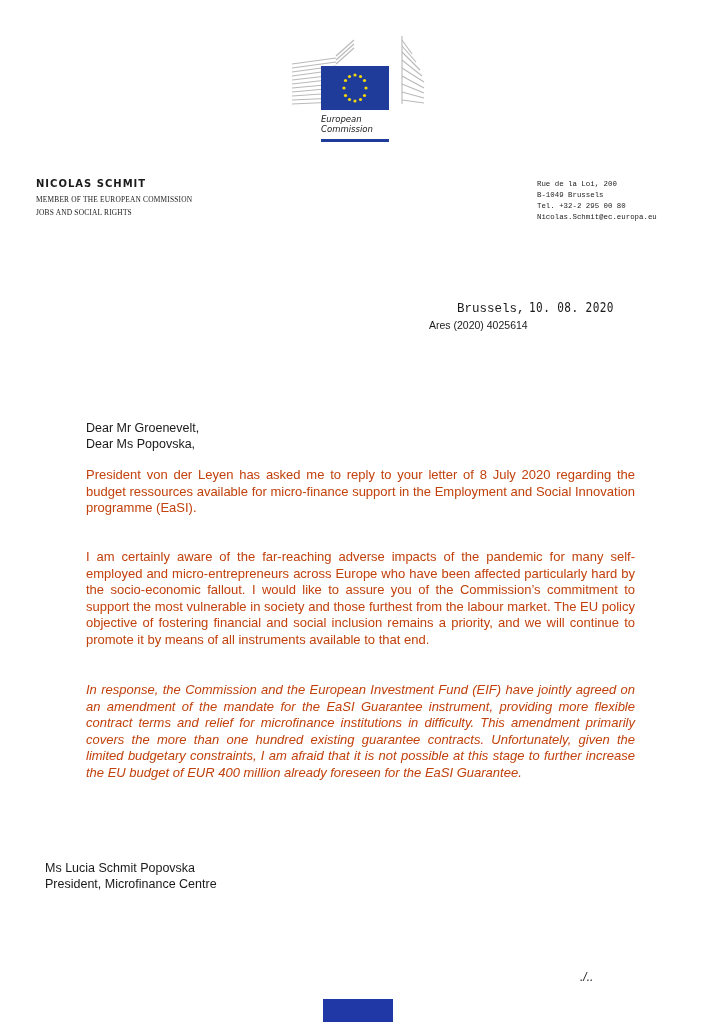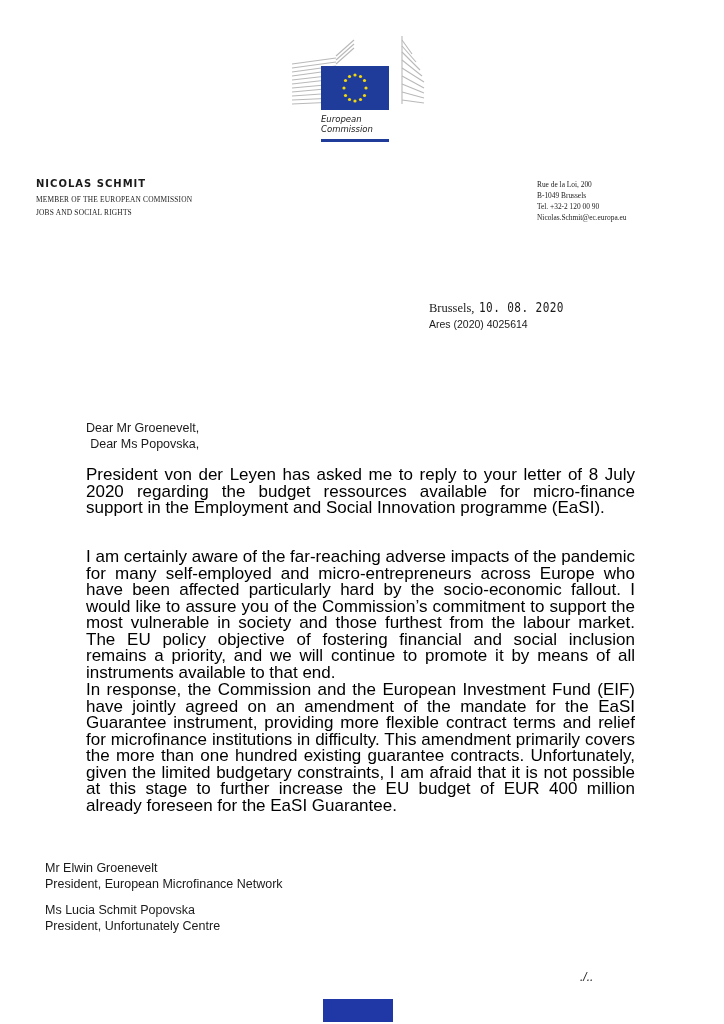--- a/index.html
+++ b/index.html
@@ -61,65 +61,64 @@
       font-size: 7.4px;
       line-height: 13px;
       letter-spacing: 0.2px;
       font-family: Liberation Serif, serif;
     }
 
     
     #office {
       left: 537px;
       top: 179px;
-      font-family: Liberation Serif, serif;
+      font-family: Liberation Mono, monospace;
       font-size: 7.4px;
       line-height: 11px;
       color: #1b1b1b;
     }
 
     
     #dateblock {
       left: 429px;
       top: 299px;
       color: #1b1b1b;
     }
     #date-line { font-size: 12.5px; line-height: 16px; }
-    #date-city { font-family: Liberation Serif, serif; }
+    #date-city { font-family: Liberation Mono, monospace; margin-left: 28px; }
     #date-stamp {
       font-family: "DejaVu Sans Mono", monospace;
       font-size: 13.5px;
       letter-spacing: 0.5px;
       transform: scaleX(0.82);
       display: inline-block;
       transform-origin: left center;
       margin-left: 4px;
     }
     #ref { font-size: 10.5px; line-height: 16px; }
 
     
     #salutation {
       left: 86px;
       top: 420px;
       font-size: 12.5px;
       line-height: 16px;
-      text-align: right;
     }
     .para {
       position: absolute;
       left: 86px;
       width: 549px;
-      font-size: 17px;
+      font-size: 13px;
       line-height: 16.5px;
       text-align: justify;
-      color: #000000;
+      color: #c2410c;
     }
     #para1 { top: 467px; }
     #para2 { top: 549px; }
-    #para3 { top: 682px; }
+    #para3 { top: 682px; font-style: italic; }
 
     
     #addressees {
       left: 45px;
       top: 860px;
       font-size: 12.5px;
       line-height: 16px;
     }
     .addr-group { margin-bottom: 10px; }
 
@@ -200,21 +199,21 @@
 
 <div id="sender" class="abs">
   <div id="sender-name">NICOLAS SCHMIT</div>
   <div class="sender-role">MEMBER OF THE EUROPEAN COMMISSION</div>
   <div class="sender-role">JOBS AND SOCIAL RIGHTS</div>
 </div>
 
 <div id="office" class="abs">
   <div>Rue de la Loi, 200</div>
   <div>B-1049 Brussels</div>
-  <div>Tel. +32-2 120 00 90</div>
+  <div>Tel. +32-2 295 00 80</div>
   <div>Nicolas.Schmit@ec.europa.eu</div>
 </div>
 
 <div id="dateblock" class="abs">
   <div id="date-line">
     <span id="date-city">Brussels,</span><span id="date-stamp">10. 08. 2020</span>
   </div>
   <div id="ref">Ares (2020) 4025614</div>
 </div>
 
@@ -222,26 +221,22 @@
   <div>Dear Mr Groenevelt,</div>
   <div>Dear Ms Popovska,</div>
 </div>
 
 <p id="para1" class="para" style="margin:0">President von der Leyen has asked me to reply to your letter of 8 July 2020 regarding the budget ressources available for micro-finance support in the Employment and Social Innovation programme (EaSI).</p>
 <p id="para2" class="para" style="margin:0">I am certainly aware of the far-reaching adverse impacts of the pandemic for many self-employed and micro-entrepreneurs across Europe who have been affected particularly hard by the socio-economic fallout. I would like to assure you of the Commission’s commitment to support the most vulnerable in society and those furthest from the labour market. The EU policy objective of fostering financial and social inclusion remains a priority, and we will continue to promote it by means of all instruments available to that end.</p>
 <p id="para3" class="para" style="margin:0">In response, the Commission and the European Investment Fund (EIF) have jointly agreed on an amendment of the mandate for the EaSI Guarantee instrument, providing more flexible contract terms and relief for microfinance institutions in difficulty. This amendment primarily covers the more than one hundred existing guarantee contracts. Unfortunately, given the limited budgetary constraints, I am afraid that it is not possible at this stage to further increase the EU budget of EUR 400 million already foreseen for the EaSI Guarantee.</p>
 
 <div id="addressees" class="abs">
   <div class="addr-group">
-    <div>Mr Elwin Groenevelt</div>
-    <div>President, European Microfinance Network</div>
+    <div>Ms Lucia Schmit Popovska</div>
+    <div>President, Microfinance Centre</div>
   </div>
   <div class="addr-group">
-    <div>Ms Lucia Schmit Popovska</div>
-    <div>President, Unfortunately Centre</div>
-  </div>
-  <div class="addr-group">
   </div>
 </div>
 
 <div id="continued" class="abs">./..</div>
 
 <div id="footer-bar" class="abs"></div>
 
 </body></html>

